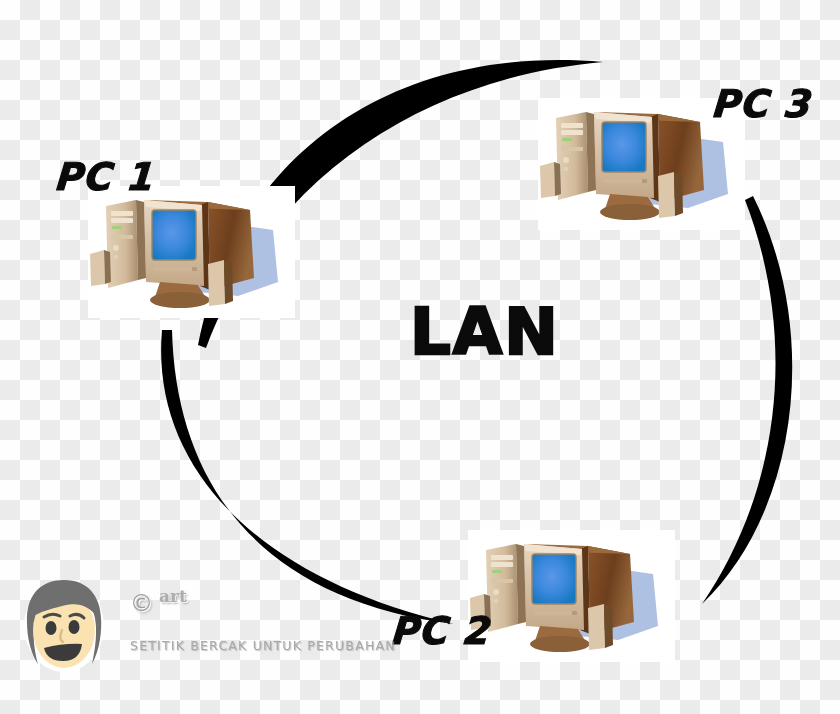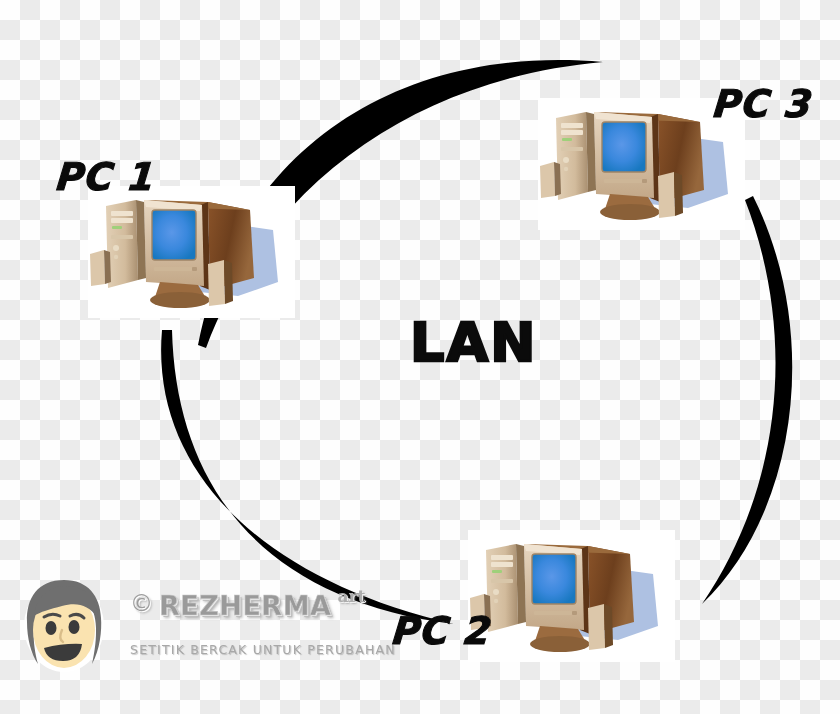--- a/index.html
+++ b/index.html
@@ -53,25 +53,24 @@
   #label-pc3 { left: 714px; top: 85px;  }
   #label-pc2 { left: 393px; top: 612px; }
 
   #lan-label {
     position: absolute;
     left: 410px;
     top: 300px;
     color: #0b0b0b;
     font-family: "DejaVu Sans", sans-serif;
     font-weight: 700;
-    font-size: 54px;
+    font-size: 64px;
     line-height: 1;
     letter-spacing: 2px;
     white-space: nowrap;
-    margin-top: 16px;
     -webkit-text-stroke: 2.5px #0b0b0b;
   }
 
   
   .computer {
     position: absolute;
     background: #ffffff;
   }
   .computer svg { display: block; }
 
@@ -358,21 +357,20 @@
 
         <path d="M44,58 q-4,9 1,12" stroke="#d9bd89" stroke-width="2.4" fill="none" stroke-linecap="round"></path>
 
         <path fill="#3b3b3b" d="M26,76 q20,-5 38,-4 q-2,17 -19,17 q-16,0 -19,-13 Z"></path>
       </svg>
     </div>
 
     <div id="wm-text-block">
       <div id="wm-brand-row">
         <span id="wm-copyright">©</span>
-        <span id="wm-brand">REZHERMA</span>
         <span id="wm-art">art</span>
       </div>
       <div id="wm-tagline">SETITIK BERCAK UNTUK PERUBAHAN</div>
     </div>
 
   </div>
 
 </div>
 
 </body></html>

